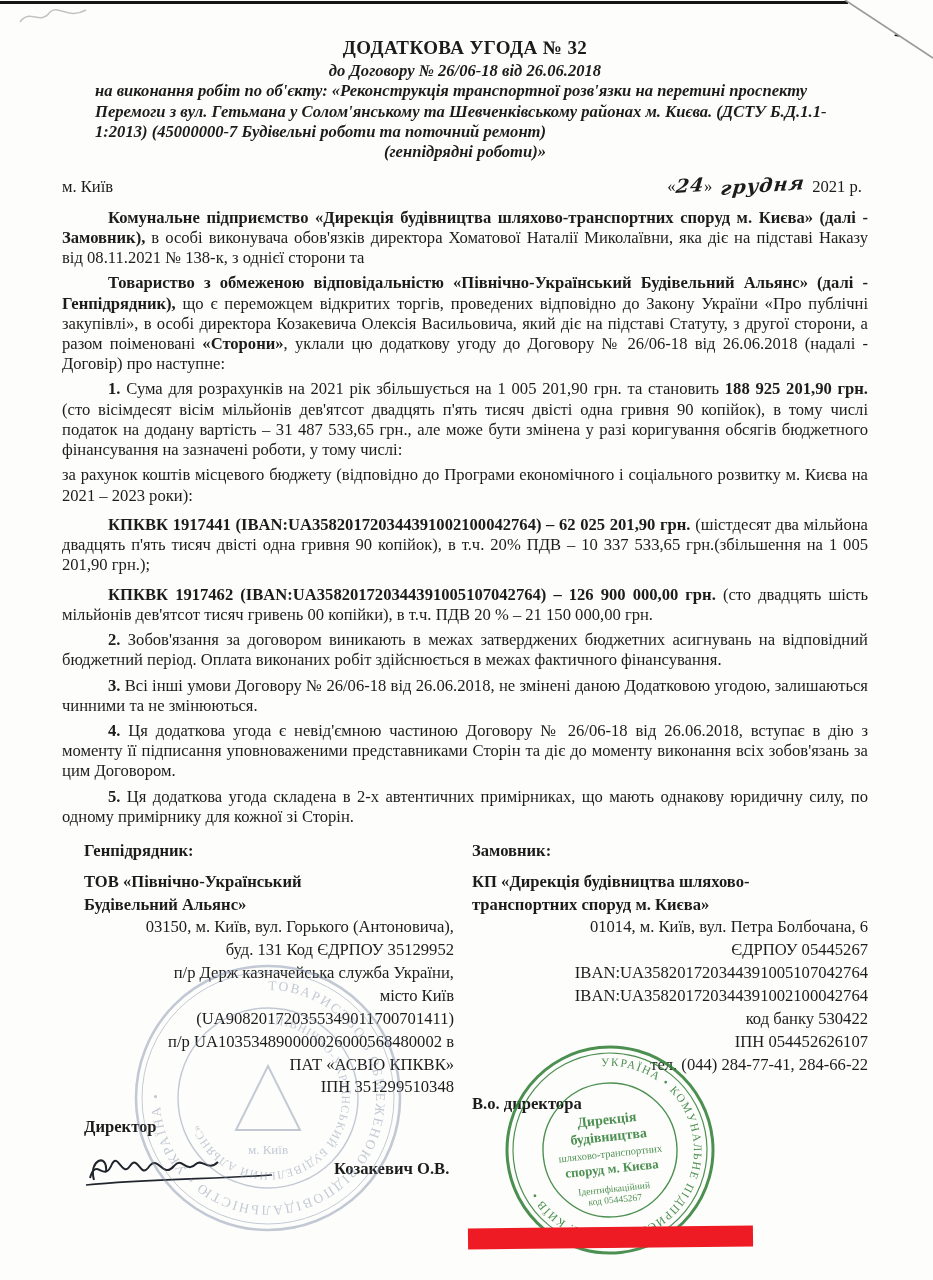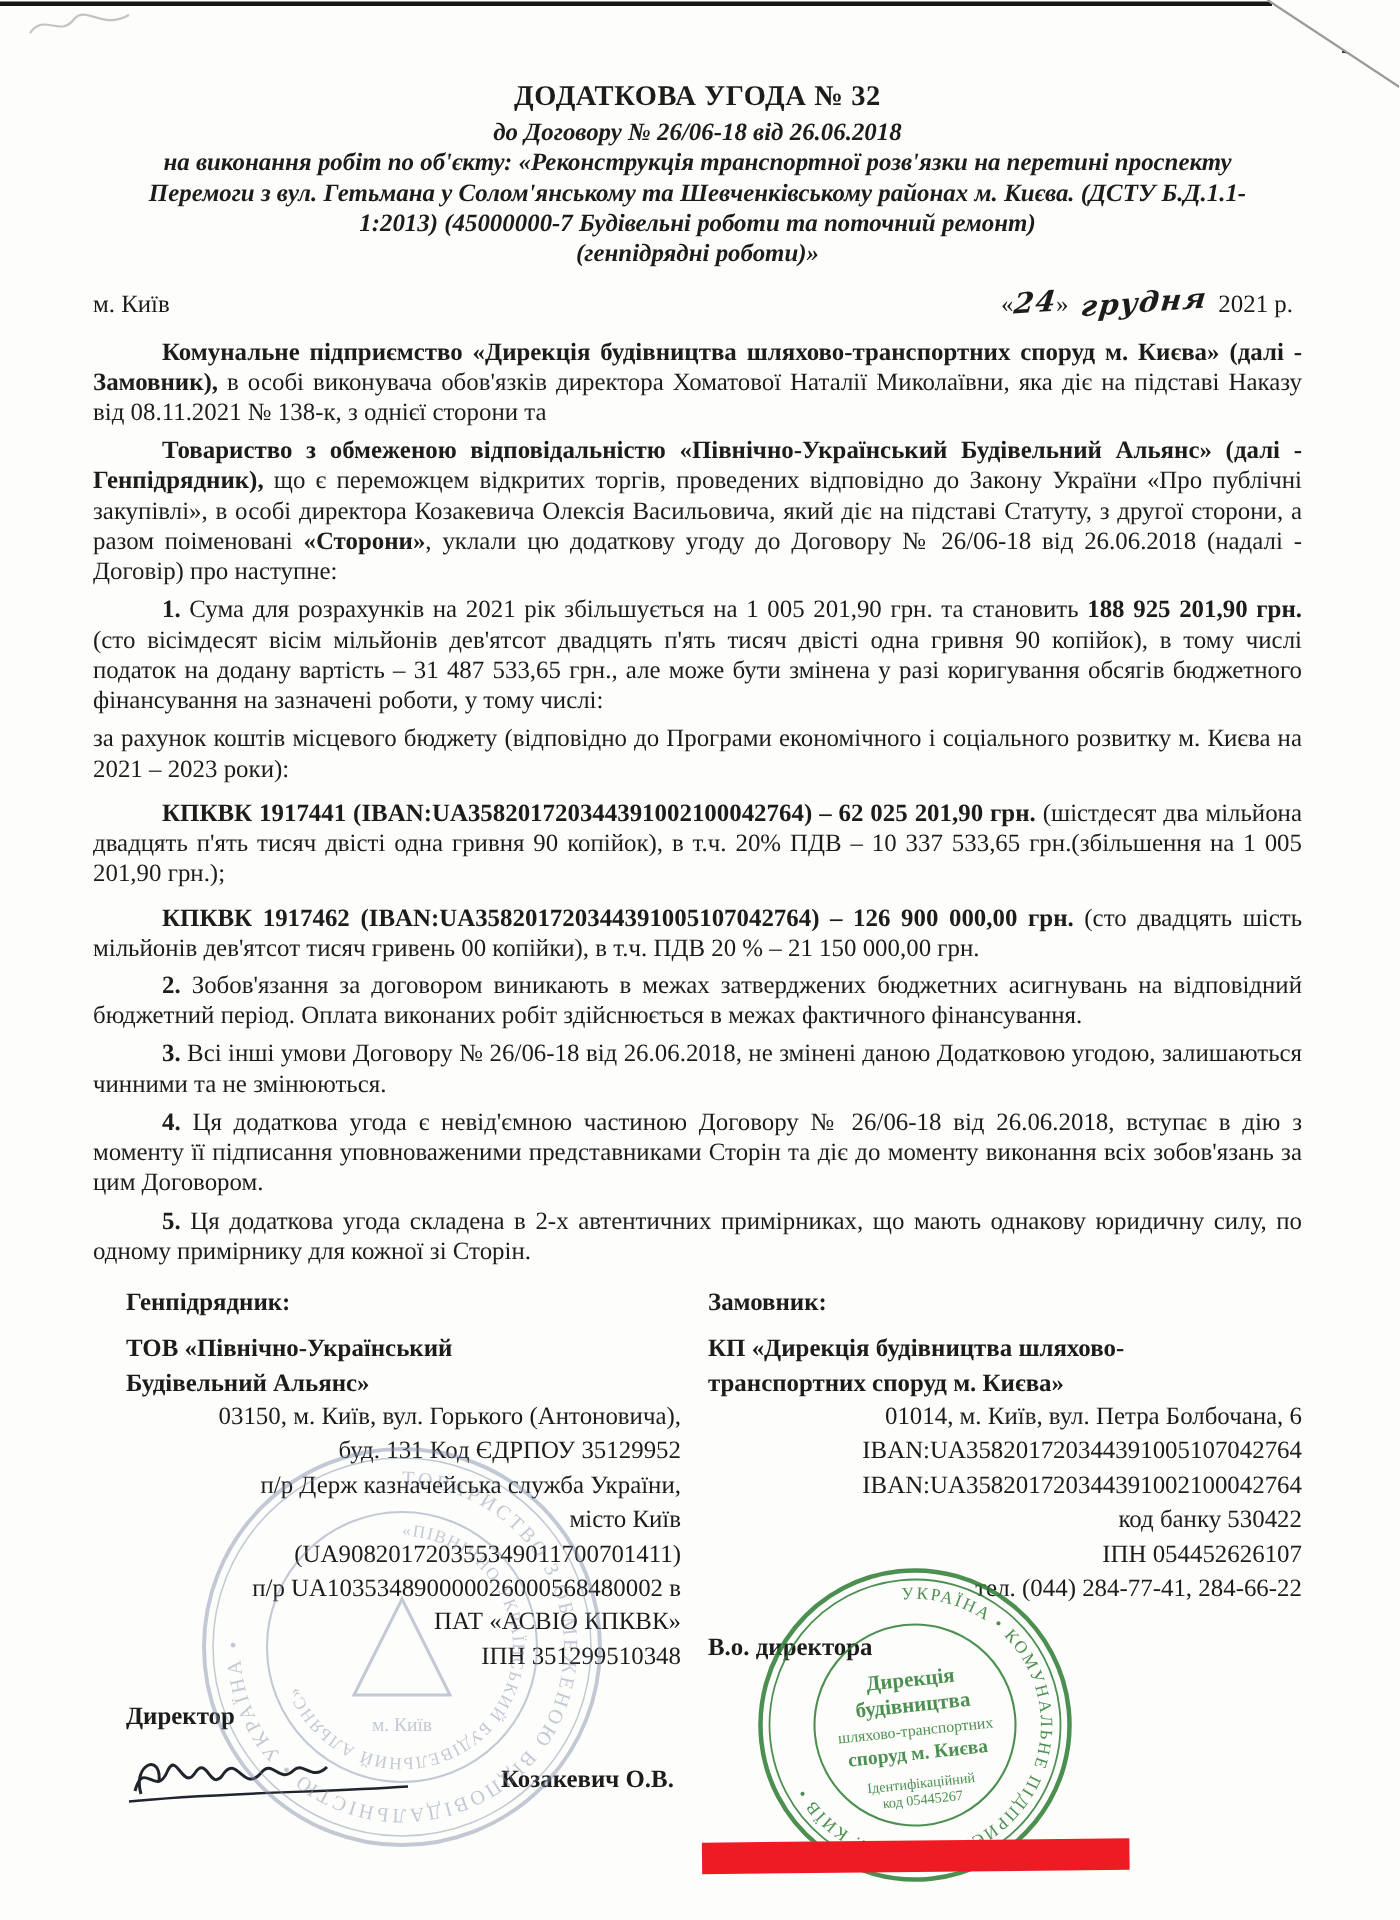--- a/index.html
+++ b/index.html
@@ -8,24 +8,24 @@
   .page{position:absolute;inset:0;background:#fdfdfb;}
 
   
   .top-line{position:absolute;top:1px;left:0;width:848px;height:3px;background:#161616;}
   .corner-fold{position:absolute;top:0;right:0;width:120px;height:70px;}
   .corner-mark{position:absolute;top:2px;left:893px;font-size:38px;font-weight:bold;
                transform:rotate(7deg);color:#101010;}
   .pencil{position:absolute;top:4px;left:18px;opacity:.5;}
 
   
-  .doc{position:absolute;left:62px;top:53px;width:806px;font-size:16.6px;line-height:1.22;}
+  .doc{position:absolute;left:62px;top:36px;width:806px;font-size:16.6px;line-height:1.22;}
   .title{text-align:center;font-weight:bold;font-size:19px;letter-spacing:.4px;margin:0 0 2px 0;}
   .subtitle{font-weight:bold;font-style:italic;text-align:center;width:740px;margin:2px auto 0 auto;}
-  .subtitle .obj{text-align:center;}
+  .subtitle .obj{text-align:left;}
   .date-row{display:flex;justify-content:space-between;align-items:baseline;margin:12px 6px 10px 0;}
   .hand{font-family:"DejaVu Serif", serif;font-style:italic;font-weight:bold;
         display:inline-block;transform:skewX(-10deg) rotate(-4deg);font-size:19px;letter-spacing:1px;}
   .date-part{margin-left:4px;}
 
   .para{text-align:justify;text-indent:46px;margin:5px 0;}
   .no-indent{text-indent:0;}
   .kp{margin-top:9px;}
   b{font-weight:bold;}
 
@@ -132,20 +132,21 @@
       </div>
 
       <div class="col-r">
         <div class="col-head">Замовник:</div>
         <div class="company">
           <div>КП  «Дирекція будівництва шляхово-</div>
           <div>транспортних споруд м. Києва»</div>
         </div>
         <div class="details">
           <div>01014, м. Київ, вул. Петра Болбочана, 6</div>
+          <div>ЄДРПОУ 05445267</div>
           <div>IBAN:UA358201720344391005107042764</div>
           <div>IBAN:UA358201720344391002100042764</div>
           <div>код банку 530422</div>
           <div>ІПН 054452626107</div>
           <div>тел. (044) 284-77-41, 284-66-22</div>
         </div>
         <div class="position">В.о. директора</div>
       </div>
 
     </div>

